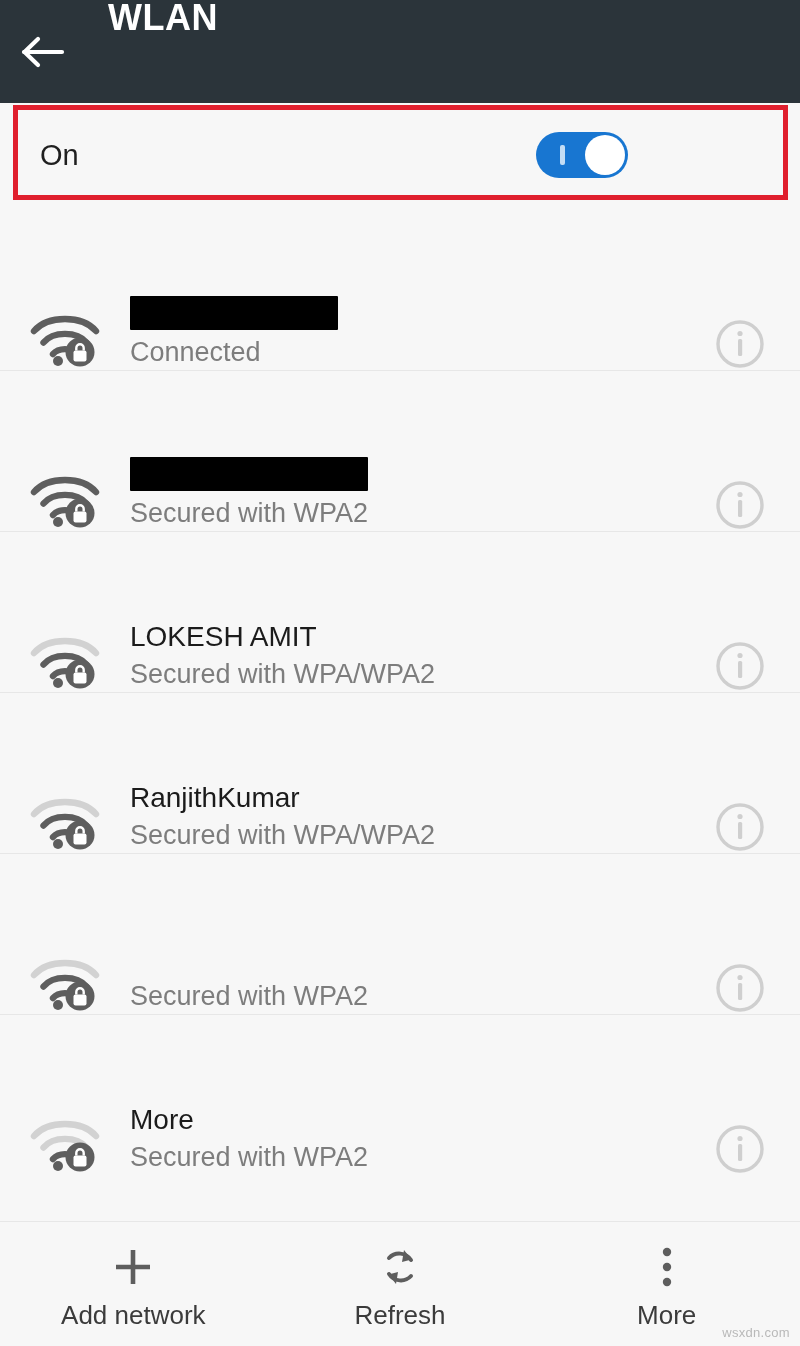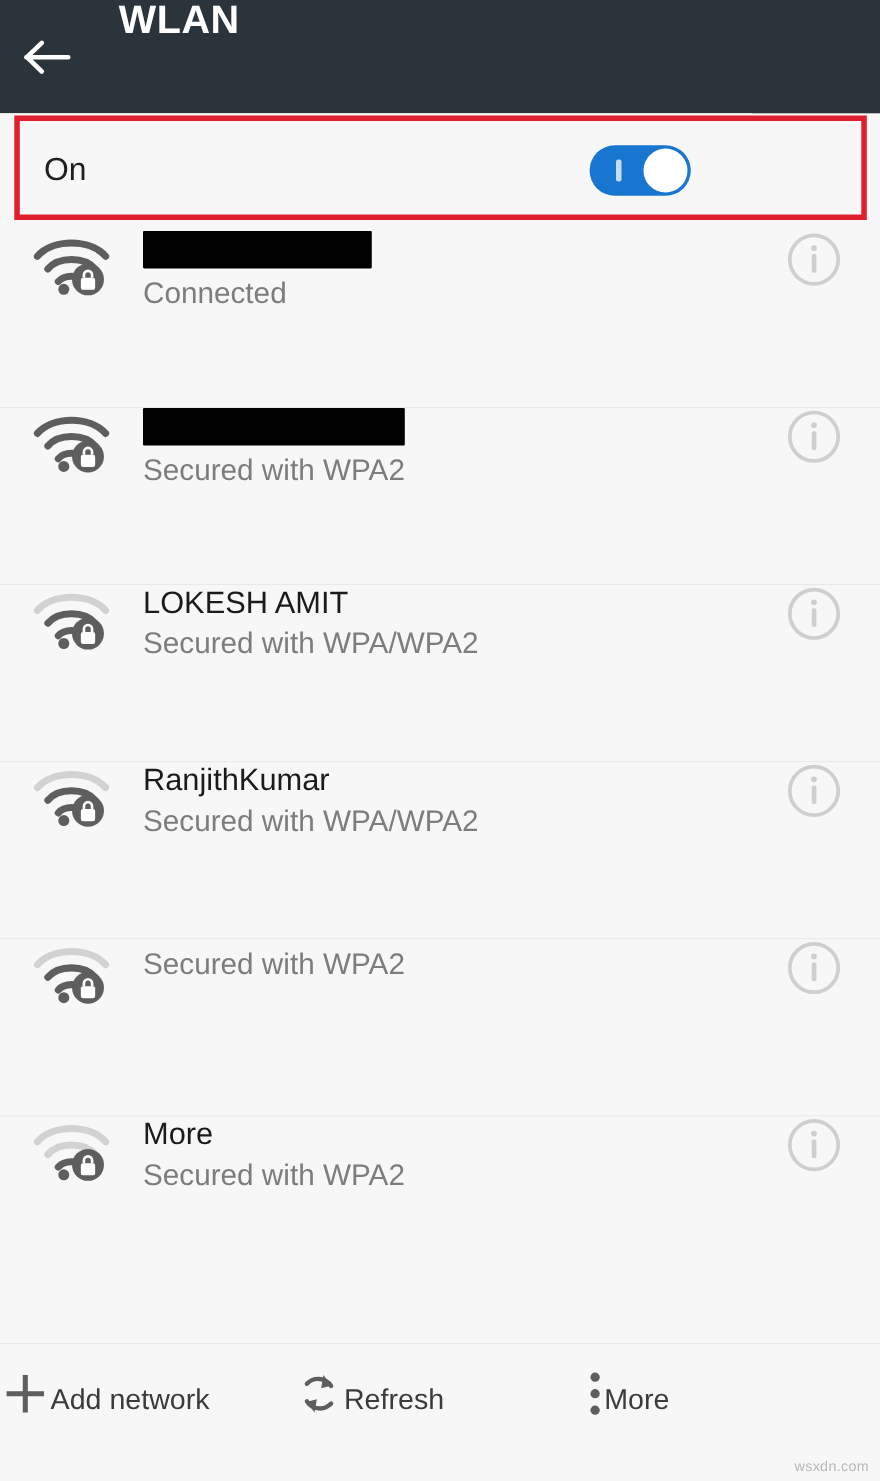--- a/index.html
+++ b/index.html
@@ -48,21 +48,21 @@
   .redbox{
     position:absolute; left:13px; top:105px; width:775px; height:95px;
     border:5px solid #e01f2e; pointer-events:none;
   }
 
   
   .list{ position:absolute; left:0; top:210px; width:800px; }
   .net-row{
     position:relative; width:800px; height:161px;
     border-bottom:1px solid #e7e7e7;
-    display:flex; align-items:flex-start; cursor:pointer; background:#f7f7f7;
+    display:flex; align-items:flex-end; cursor:pointer; background:#f7f7f7;
   }
   .wifi-cell{ width:130px; display:flex; align-items:center; justify-content:center; }
   .wifi-cell svg{ display:block; }
   .net-text{ flex:1; display:flex; flex-direction:column; justify-content:center; }
   .ssid{ font-size:28px; color:#1b1b1b; line-height:1.12; }
   .ssid.redacted{
     display:inline-block; background:#000000; color:transparent;
     height:34px; border-radius:1px;
   }
   .ssid.redacted.w1{ width:208px; }
@@ -76,21 +76,21 @@
     position:absolute; left:0; top:1173px; width:800px; height:49px;
     background:#f7f7f7; border-bottom:1px solid #e7e7e7;
   }
 
   
   .toolbar{
     position:absolute; left:0; top:1222px; width:800px; height:124px;
     background:#f7f7f7; display:flex; align-items:flex-start;
   }
   .tb-item{
-    flex:1; display:flex; align-items:center;
+    flex:1; display:flex; flex-direction:column; align-items:center;
     padding-top:20px; cursor:pointer;
   }
   .tb-icon{ height:50px; display:flex; align-items:center; justify-content:center; }
   .tb-icon svg{ display:block; }
   .tb-label{ font-size:26px; color:#3b3b3b; margin-top:10px; line-height:1; }
 
   .watermark{
     position:absolute; right:10px; bottom:6px;
     font-size:13px; color:#b9b9b9; letter-spacing:0.3px;
   }

